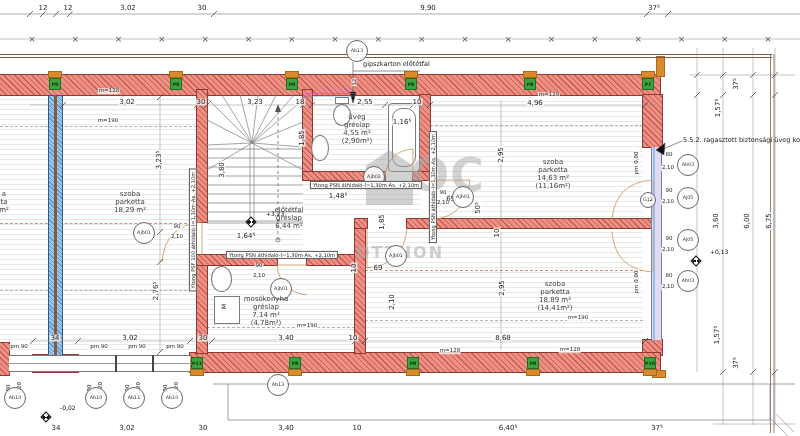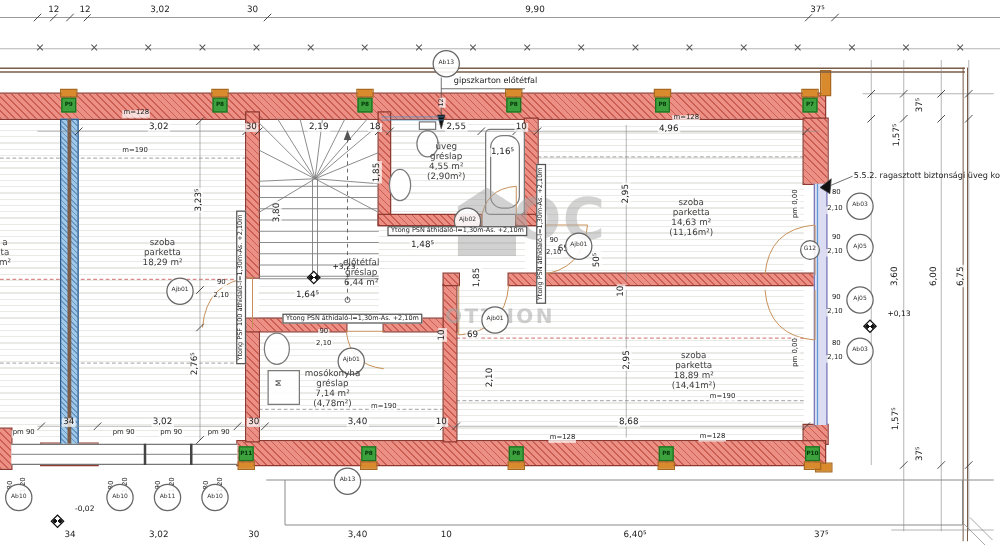--- a/index.html
+++ b/index.html
@@ -230,21 +230,21 @@
   <div class="layer" id="anno">
       <div class="lbl" style="left: 43px; top: 8px;">12</div>
       <div class="lbl" style="left: 68px; top: 8px;">12</div>
       <div class="lbl" style="left: 128px; top: 8px;">3,02</div>
       <div class="lbl" style="left: 202px; top: 8px;">30</div>
       <div class="lbl" style="left: 428px; top: 8px;">9,90</div>
       <div class="lbl" style="left: 654px; top: 8px;">37⁵</div>
       <div class="lbl" style="left: 109px; top: 91px; font-size: 5.5px;">m=128</div>
       <div class="lbl" style="left: 127px; top: 102px;">3,02</div>
       <div class="lbl" style="left: 201px; top: 102px;">30</div>
-      <div class="lbl" style="left: 255px; top: 102px;">2,19</div>
+      <div class="lbl" style="left: 255px; top: 102px;">3,23</div>
       <div class="lbl" style="left: 300px; top: 102px;">18</div>
       <div class="lbl" style="left: 365px; top: 102px;">2,55</div>
       <div class="lbl" style="left: 417px; top: 102px;">10</div>
       <div class="lbl" style="left: 535px; top: 103px;">4,96</div>
       <div class="lbl" style="left: 549px; top: 95px; font-size: 5.5px;">m=128</div>
       <div class="lbl" style="left: 108px; top: 121px; font-size: 5.5px;">m=190</div>
       <div class="lbl" style="left: 578px; top: 318px; font-size: 5.5px;">m=190</div>
       <div class="lbl" style="left: 570px; top: 350px; font-size: 5.5px;">m=128</div>
       <div class="lbl" style="left: 307px; top: 326px; font-size: 5.5px;">m=190</div>
       <div class="lbl rot" style="left: 159px; top: 160px;">3,23⁵</div>

